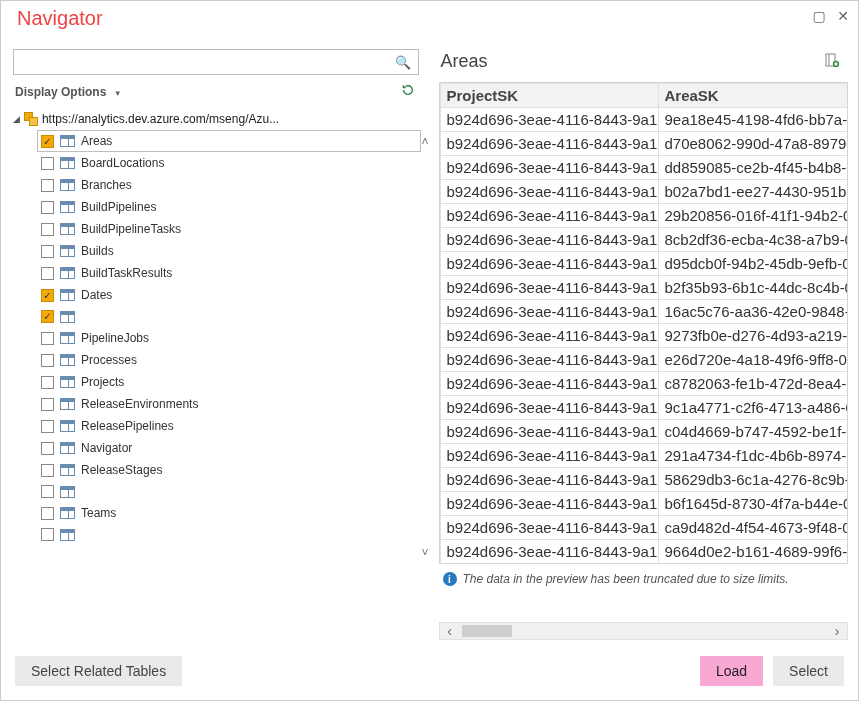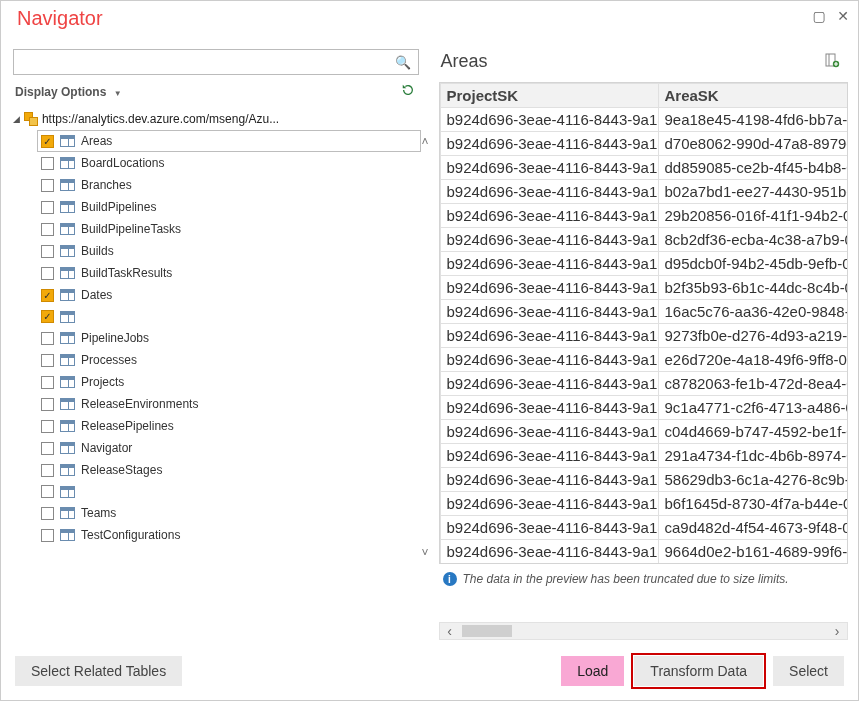--- a/index.html
+++ b/index.html
@@ -183,21 +183,20 @@
               <span class="tbl-ic"></span>
             </div>
             <div class="node">
               <span class="cb"></span>
               <span class="tbl-ic"></span>
               <span class="txt">Teams</span>
             </div>
             <div class="node">
               <span class="cb"></span>
               <span class="tbl-ic"></span>
-              <span class="txt">TestConfigurations</span>
             </div>
           </div>
       </div>
       <span class="scroll-dn">˅</span>
     </div>
 
     <div class="right">
       <div class="rhdr">
         <h2>Areas</h2>
         <span>
@@ -310,16 +309,15 @@
         <span class="thumb"></span>
         <span class="arr rt">›</span>
       </div>
     </div>
   </div>
 
   <div class="footer">
     <button class="btn">Select Related Tables</button>
     <span class="spacer"></span>
     <button class="btn load">Load</button>
-    <button class="btn trans">Transform Data</button>
     <button class="btn">Select</button>
   </div>
 </div>
 
 </body></html>

